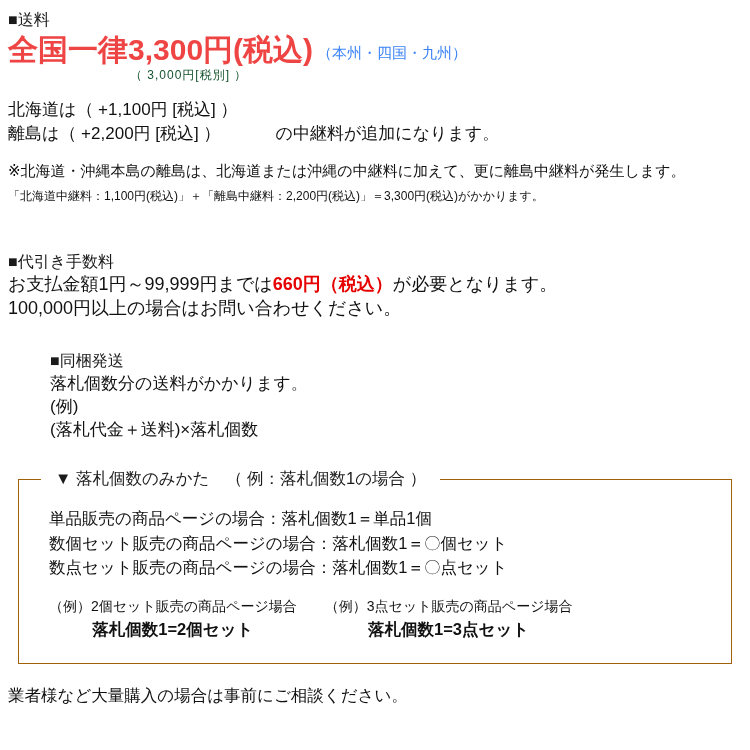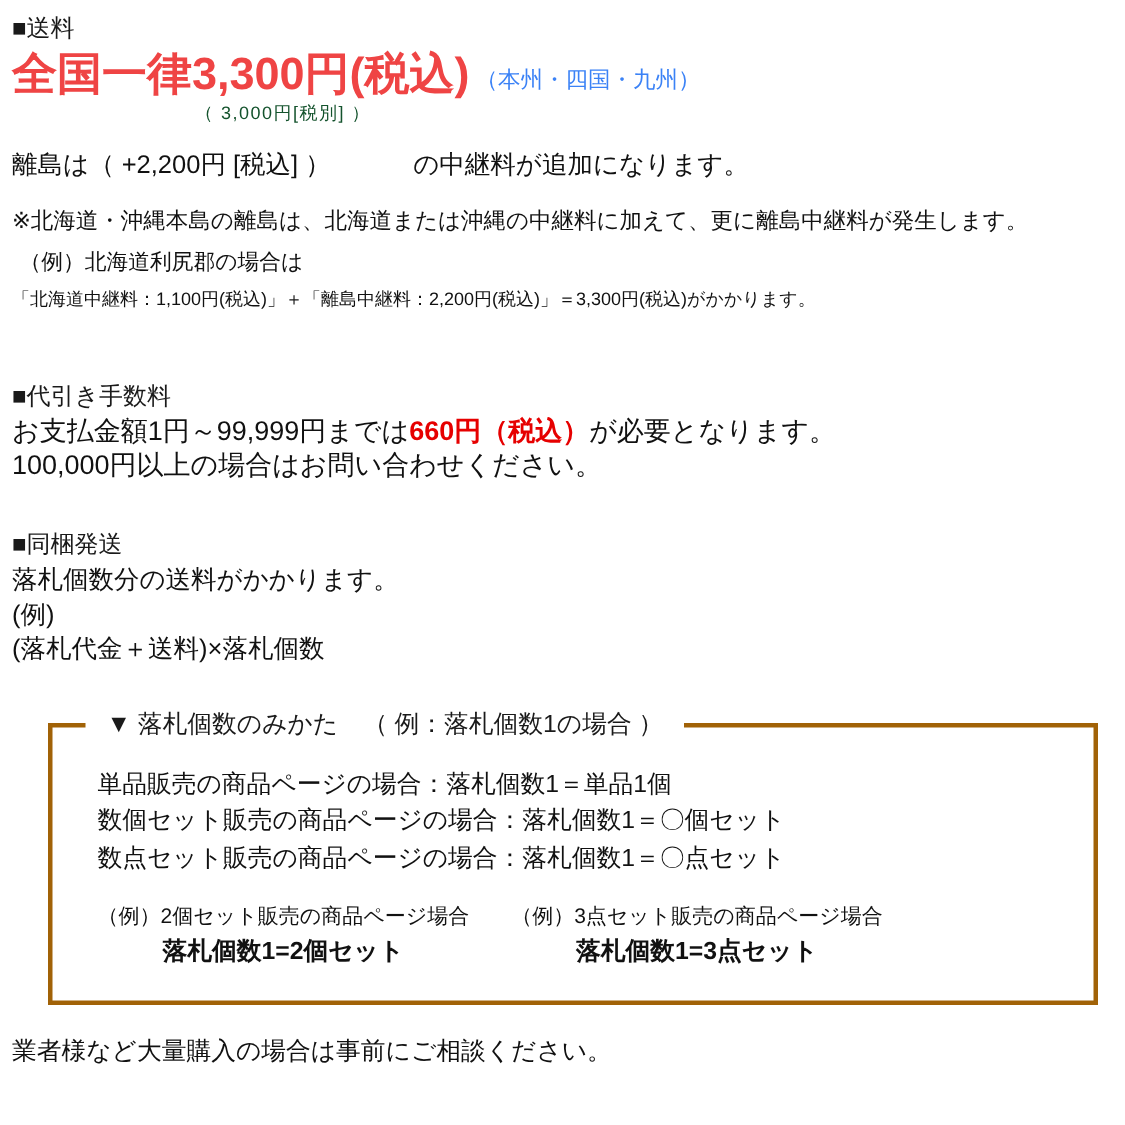--- a/index.html
+++ b/index.html
@@ -25,28 +25,28 @@
   .remote-note{margin-top:15px;font-size:15px;line-height:21px;white-space:nowrap;}
   .ship-example-intro{margin-top:7px;font-size:14.5px;padding-left:5px;}
   .ship-example-detail{margin-top:7px;font-size:12px;white-space:nowrap;}
 
   
   .cod{margin-top:46px;}
   .cod-line{font-size:18px;line-height:23.5px;white-space:nowrap;}
   .cod-fee{color:#e60000;font-weight:bold;}
 
   
-  .bundle{margin-top:30px;}
+  .bundle{margin-top:30px;margin-left:42px;}
   .bundle-line{font-size:17px;line-height:23px;}
 
   
   .count-box{
     position:relative;
-    margin:38px 12px 0 24px;
-    border:3px solid #a16207;
+    margin:38px 12px 0 10px;
+    border:1px solid #a16207;
     padding:26px 10px 22px 30px;
     background:#fff;
   }
   .count-box-legend{
     position:absolute;top:-13px;left:22px;
     background:#fff;padding:0 14px;
     font-size:16.5px;line-height:22px;color:#1a1a1a;
     white-space:nowrap;
   }
   .rule-line{font-size:16.5px;line-height:24.5px;white-space:nowrap;}
@@ -67,27 +67,29 @@
   <div>
     <div class="sec-heading">■送料</div>
     <div class="price-row">
       <span class="big-price">全国一律3,300円(税込)</span>
       <span class="region-note">（本州・四国・九州）</span>
     </div>
     <div class="tax-note">（ 3,000円[税別] ）</div>
 
     <div class="surcharges">
       <div class="surcharge-row">
+        <span>北海道は（ +1,100円 [税込] ）</span>
+      </div>
+      <div class="surcharge-row">
         <span>離島は（ +2,200円 [税込] ）</span>
         <span class="surcharge-suffix">の中継料が追加になります。</span>
       </div>
     </div>
 
     <div class="remote-note">※北海道・沖縄本島の離島は、北海道または沖縄の中継料に加えて、更に離島中継料が発生します。</div>
-    <div class="ship-example-intro">（例）北海道利尻郡の場合は</div>
     <div class="ship-example-detail">「北海道中継料：1,100円(税込)」＋「離島中継料：2,200円(税込)」＝3,300円(税込)がかかります。</div>
   </div>
 
   <div class="cod">
     <div class="sec-heading">■代引き手数料</div>
     <div class="cod-line">
       <span>お支払金額1円～99,999円までは</span><span class="cod-fee">660円（税込）</span><span>が必要となります。</span>
     </div>
     <div class="cod-line">100,000円以上の場合はお問い合わせください。</div>
   </div>

